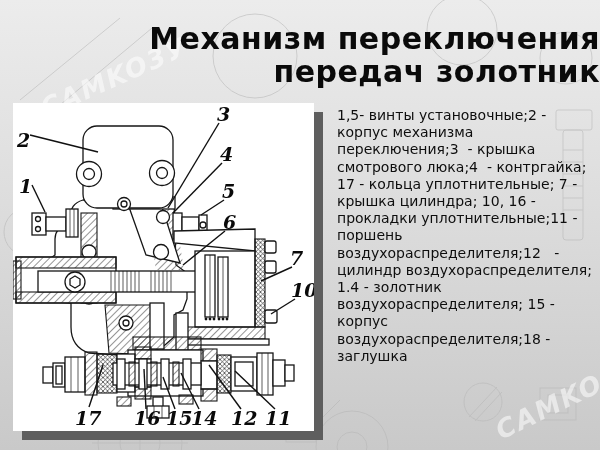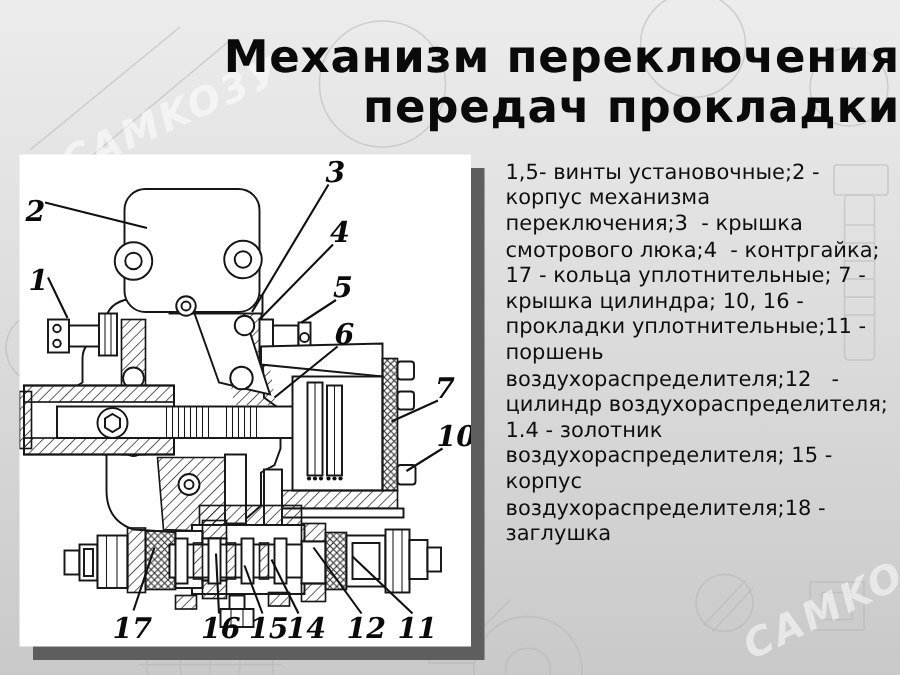--- a/index.html
+++ b/index.html
@@ -67,21 +67,21 @@
         <rect x="548" y="395" width="20" height="18"></rect>
       <path d="M20,100 L120,18 M42,120 L152,28 M300,440 L340,400"></path>
       <circle cx="28" cy="232" r="24"></circle>
     </g>
     <text transform="rotate(-24 95 88)" x="38" y="95" class="wmtext">CAMKO3У</text>
     <text transform="rotate(-26 540 410)" x="492" y="420" class="wmtext">CAMKO3У</text>
   </svg>
 
   <div class="title">
     <div>Механизм переключения</div>
-    <div>передач прокладки</div>
+    <div>передач золотник</div>
   </div>
 
   <div class="panel">
     <svg class="mech" width="301" height="328" viewBox="0 0 301 328">
       <defs>
         <pattern id="h1" width="5" height="5" patternUnits="userSpaceOnUse" patternTransform="rotate(45)">
           <line x1="0" y1="0" x2="0" y2="5" stroke="#2a2a2a" stroke-width="1"></line>
         </pattern>
         <pattern id="x1" width="4.5" height="4.5" patternUnits="userSpaceOnUse">
           <path d="M0,0 L4.5,4.5 M4.5,0 L0,4.5" stroke="#2a2a2a" stroke-width="0.7"></path>

